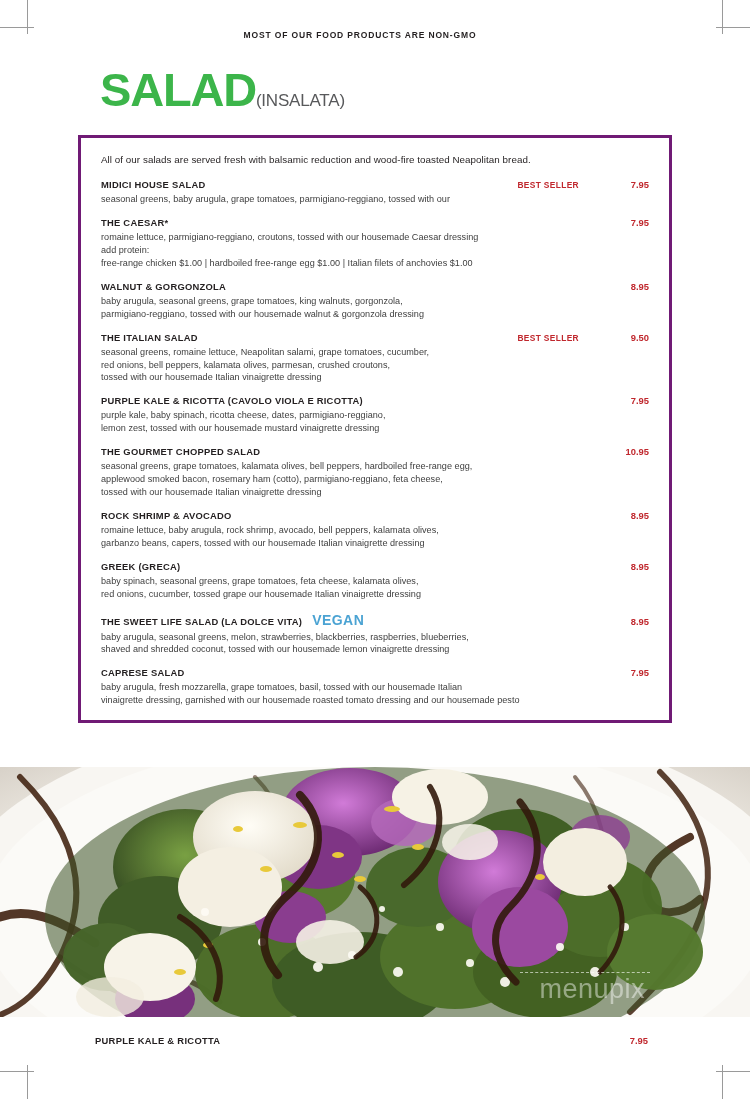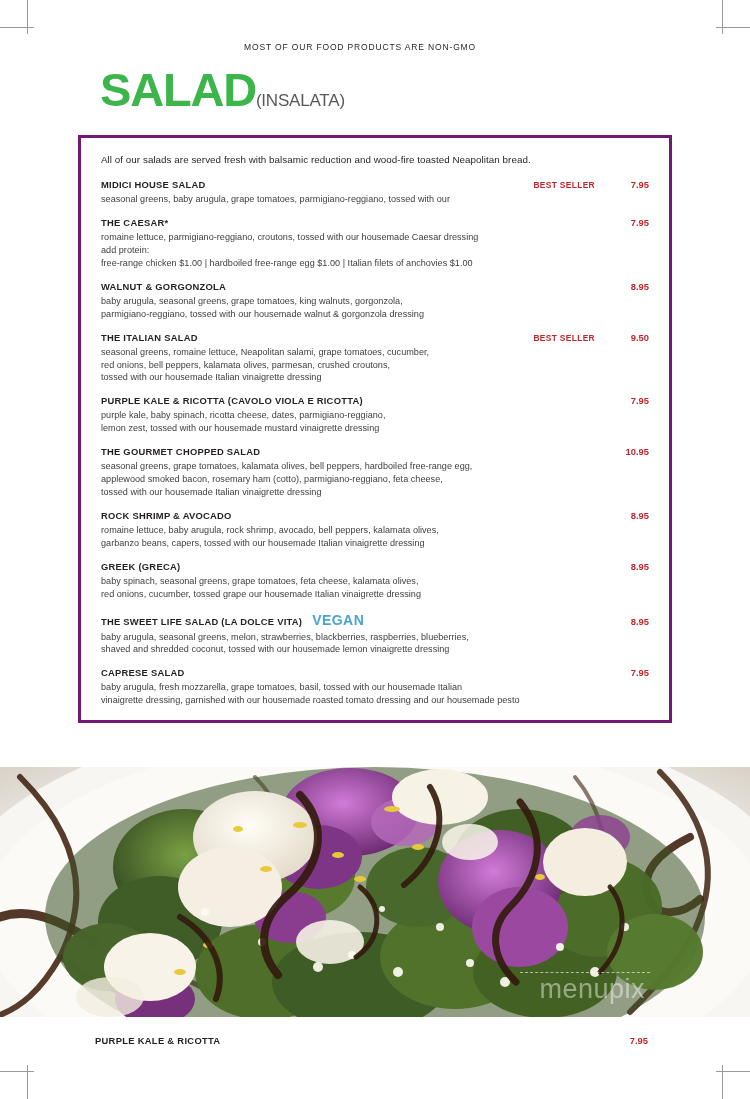--- a/index.html
+++ b/index.html
@@ -40,26 +40,26 @@
   .crop-bl .h { left: 0; bottom: 27px; }
   .crop-bl .v { left: 27px; bottom: 0; }
 
   .crop-br { right: 0; bottom: 0; }
   .crop-br .h { right: 0; bottom: 27px; }
   .crop-br .v { right: 27px; bottom: 0; }
 
   
   .gmo-line {
     position: absolute;
-    top: 42px;
+    top: 30px;
     left: 0;
     width: 720px;
     text-align: center;
     font-size: 8.5px;
-    font-weight: normal;
+    font-weight: bold;
     letter-spacing: 0.85px;
     color: #231f20;
   }
 
   
   .title-row {
     position: absolute;
     left: 100px;
     top: 66px;
     display: flex;
@@ -120,21 +120,21 @@
     color: #4ba3d3;
     margin-left: 10px;
     white-space: nowrap;
   }
   .spacer { flex: 1 1 auto; }
   .best-seller {
     font-size: 8.4px;
     font-weight: bold;
     letter-spacing: 0.35px;
     color: #c0272d;
-    margin-right: 20px;
+    margin-right: 36px;
     white-space: nowrap;
   }
   .price {
     font-size: 9.4px;
     font-weight: bold;
     color: #c0272d;
     min-width: 34px;
     text-align: right;
     white-space: nowrap;
   }

